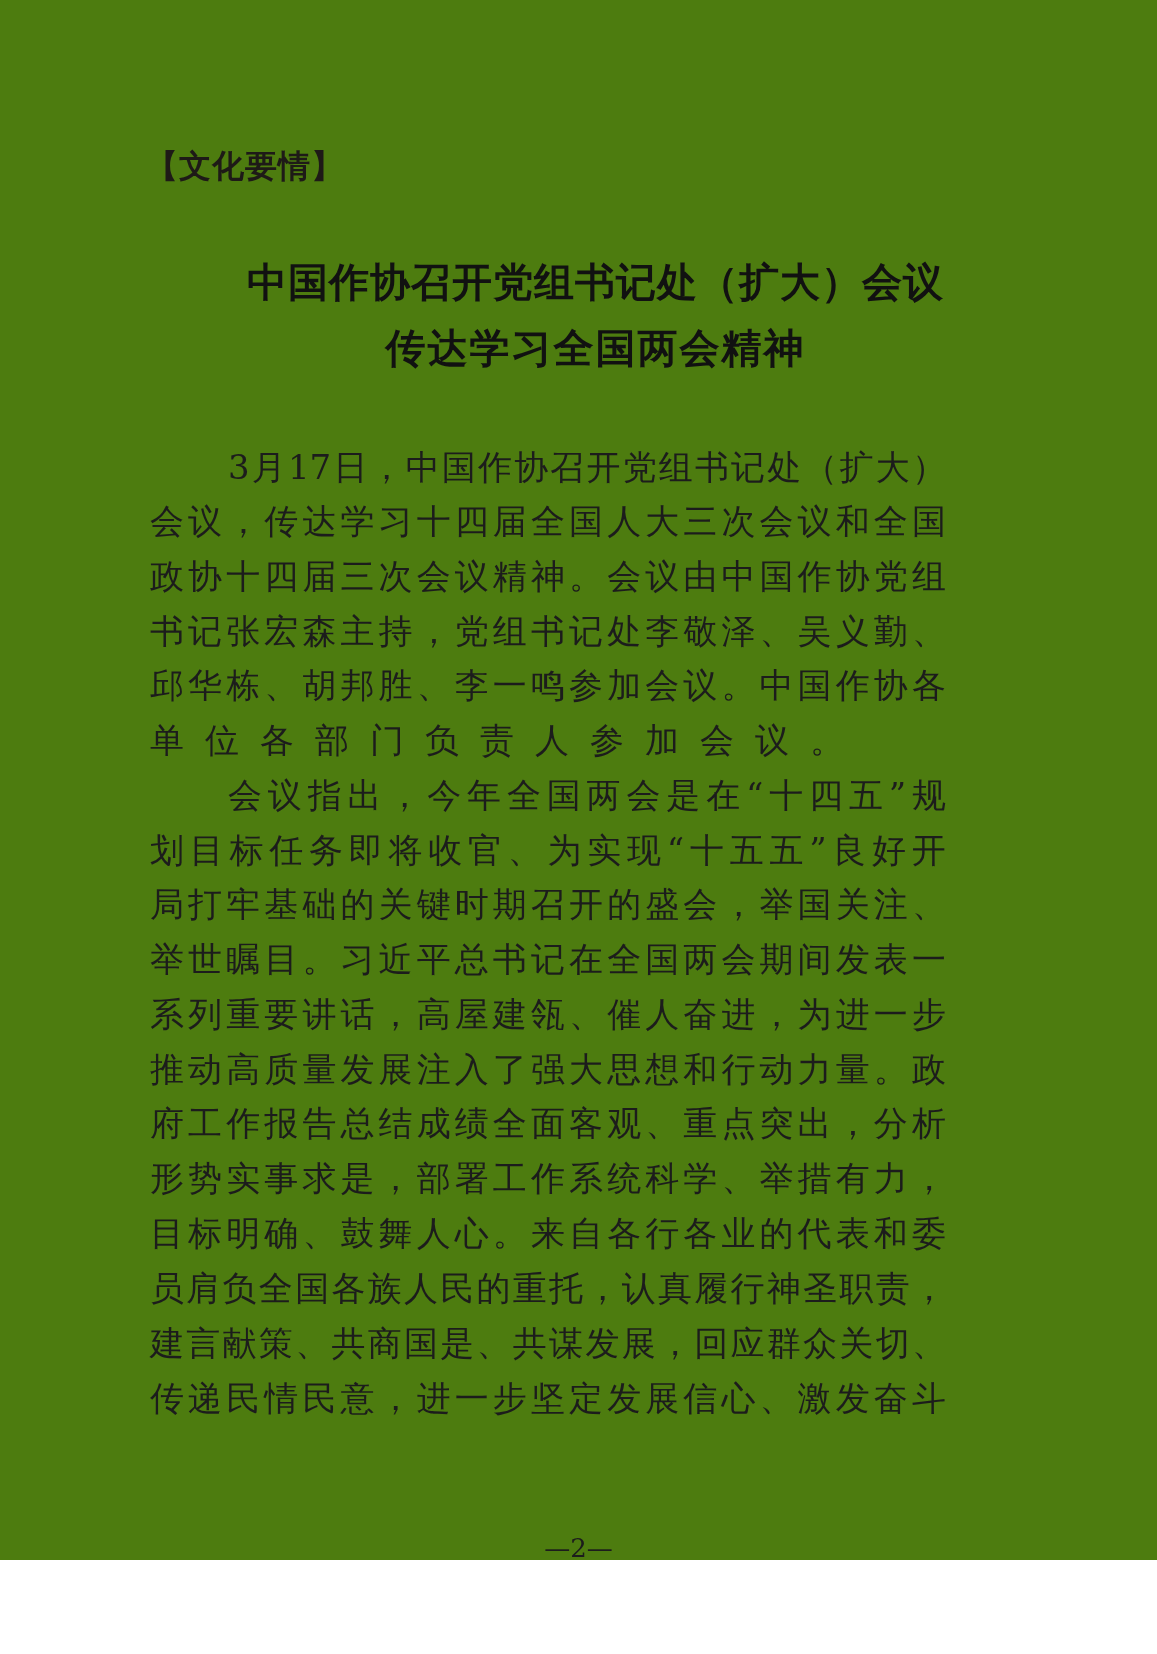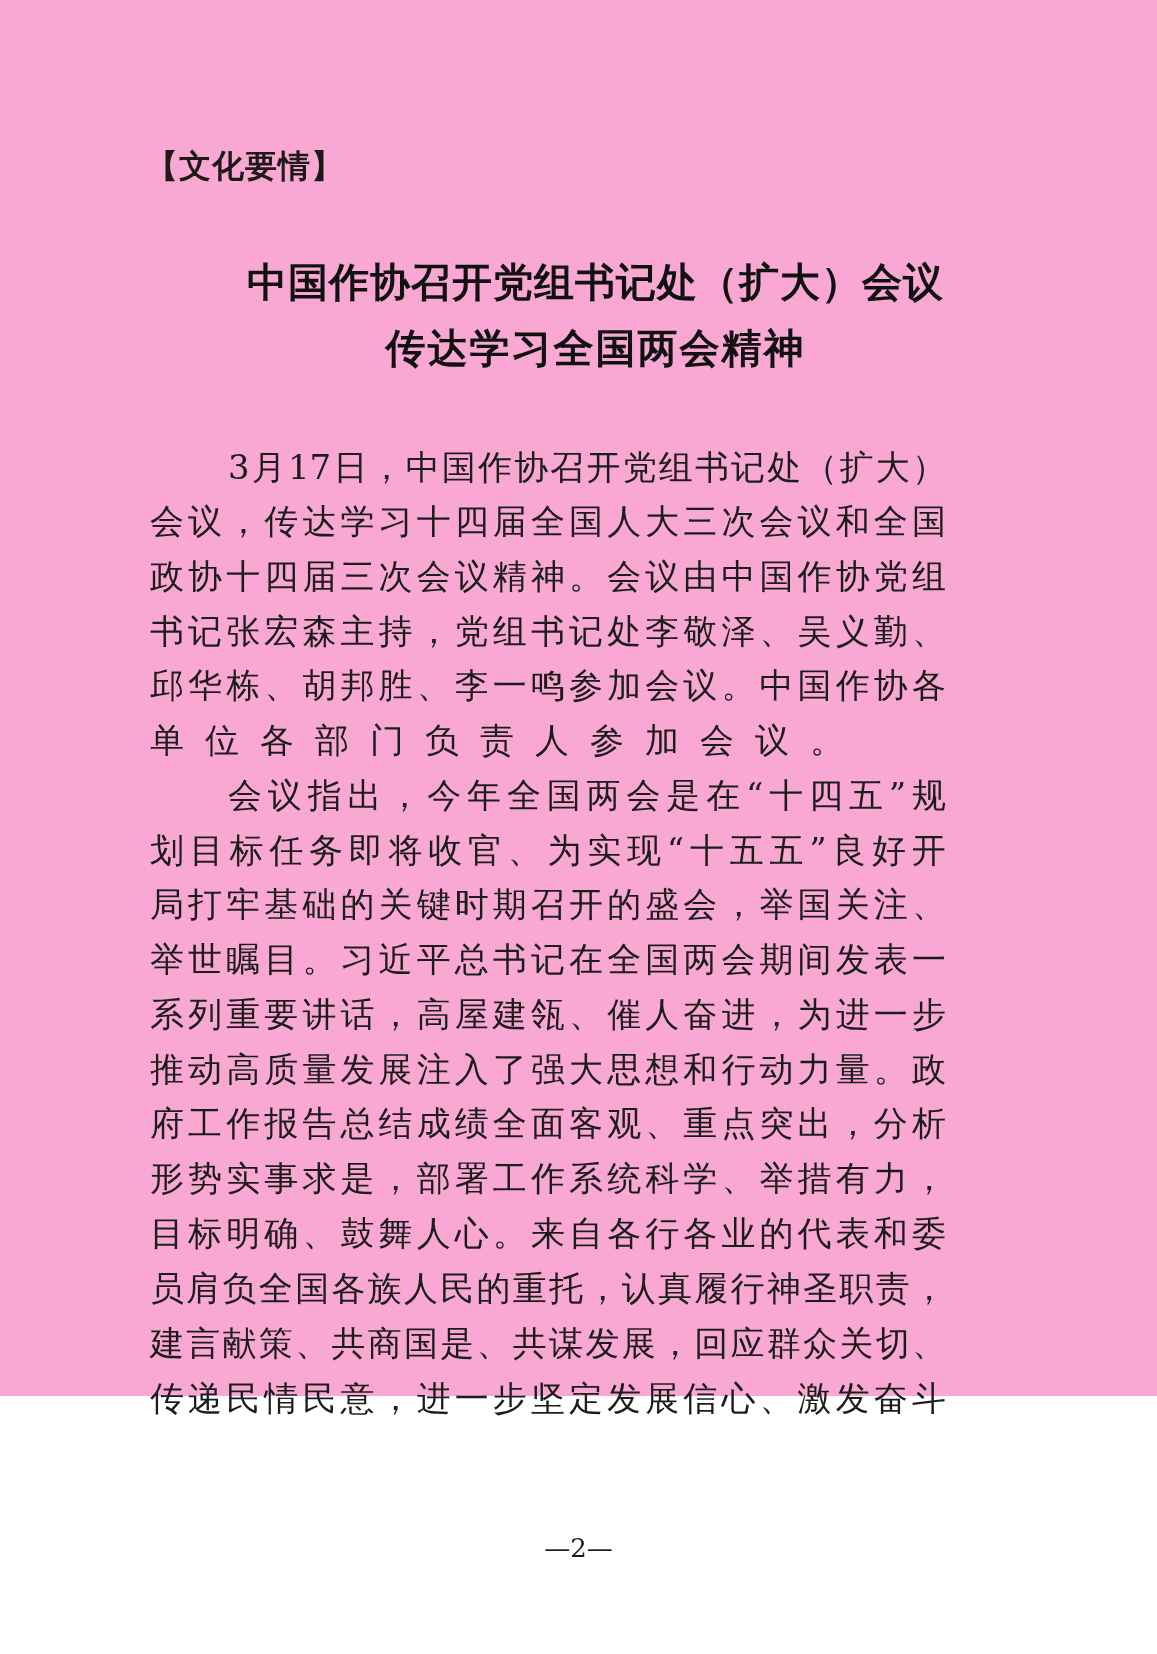--- a/index.html
+++ b/index.html
@@ -1,17 +1,17 @@
 <!DOCTYPE html>
 <html><head>
 <meta charset="utf-8">
 <style>
   html, body { margin: 0; padding: 0; background: #ffffff; }
   body { width: 1157px; height: 1654px; position: relative; overflow: hidden; }
-  .page { position: absolute; left: 0; top: 0; width: 1157px; height: 1396px; background: #f9a8d4; color: #1a1a1a; }
+  .page { position: absolute; left: 0; top: 0; width: 1157px; height: 1560px; background: #4d7c0f; color: #1a1a1a; }
   .section-tag {
     position: absolute; left: 146px; top: 142px;
     font-family: "DejaVu Sans", "Liberation Sans", sans-serif;
     font-size: 32px; font-weight: bold; color: #1e1a17; letter-spacing: 1px;
     line-height: 48px; white-space: nowrap;
   }
   .title {
     position: absolute; left: 0; width: 1157px; text-align: center;
     font-family: "DejaVu Serif", "Liberation Serif", serif;
     font-weight: bold; color: #111111; font-size: 40px; line-height: 56px;

